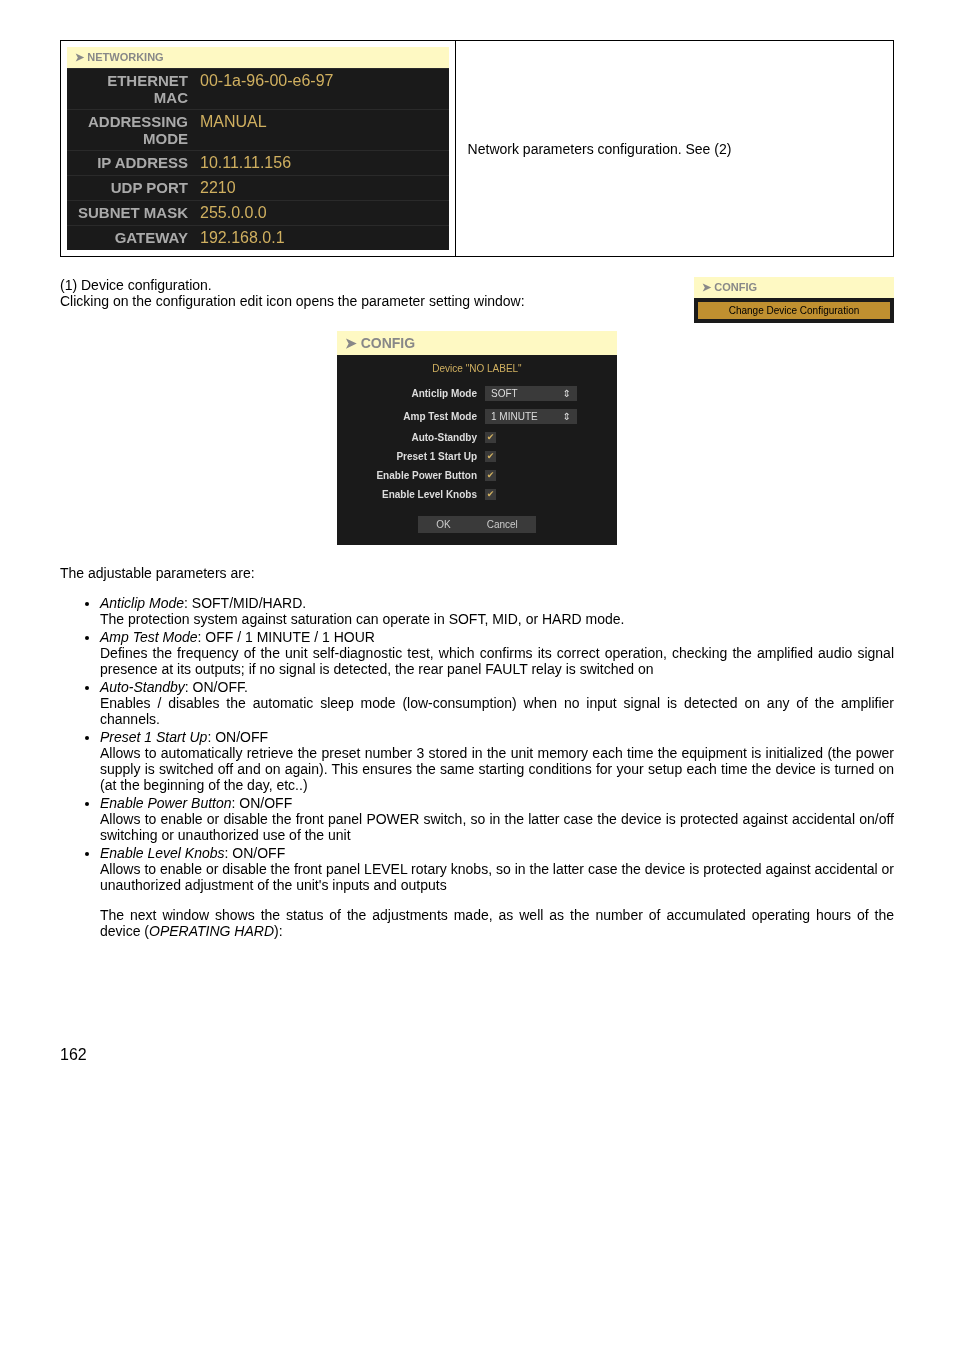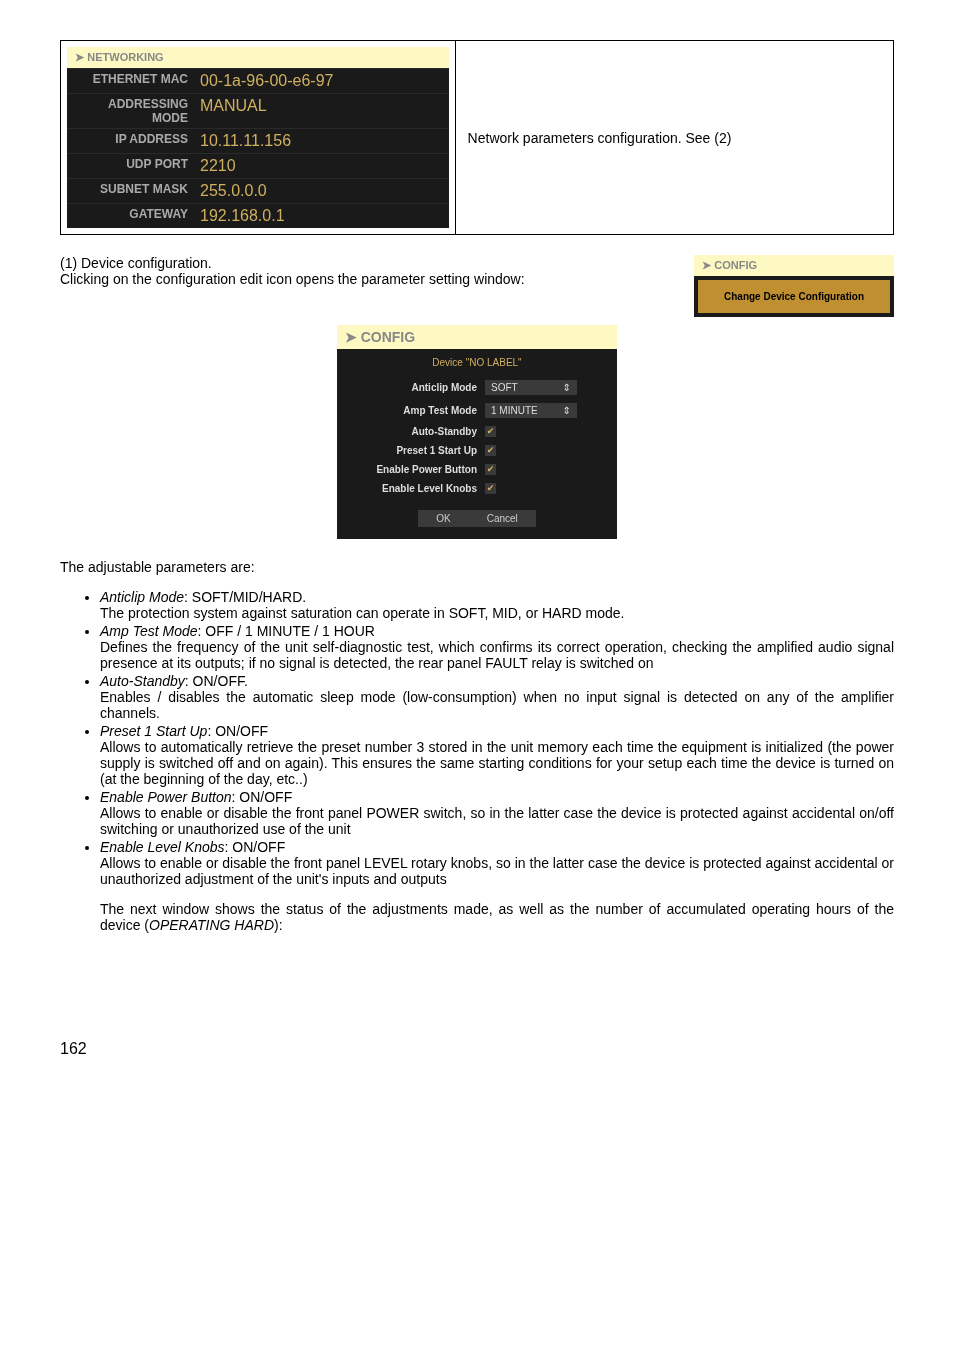--- a/index.html
+++ b/index.html
@@ -42,21 +42,21 @@
   .panel-row {
     display: flex;
     border-top: 1px solid #2a2a2a;
   }
   .panel-label {
     width: 115px;
     text-align: right;
     padding: 3px 6px;
     color: #aaa;
     font-weight: bold;
-    font-size: 12px;
+    font-size: 15px;
   }
   .panel-value {
     padding: 3px 6px;
     color: #d0b060;
     font-weight: normal;
     font-size: 16px;
   }
   .section-1 {
     display: flex;
     gap: 16px;
@@ -67,23 +67,23 @@
     flex: 1;
     text-align: justify;
   }
   .config-small {
     width: 200px;
     background: #1a1a1a;
   }
   .config-small-btn {
     background: #c09030;
     color: #000;
-    font-weight: bold;
-    text-align: center;
-    padding: 11px;
+    font-weight: normal;
+    text-align: center;
+    padding: 3px;
     margin: 4px;
     font-size: 10px;
   }
   .dialog-wrap {
     text-align: center;
     margin: 8px 0 20px 0;
   }
   .dialog {
     display: inline-block;
     background: #1a1a1a;

